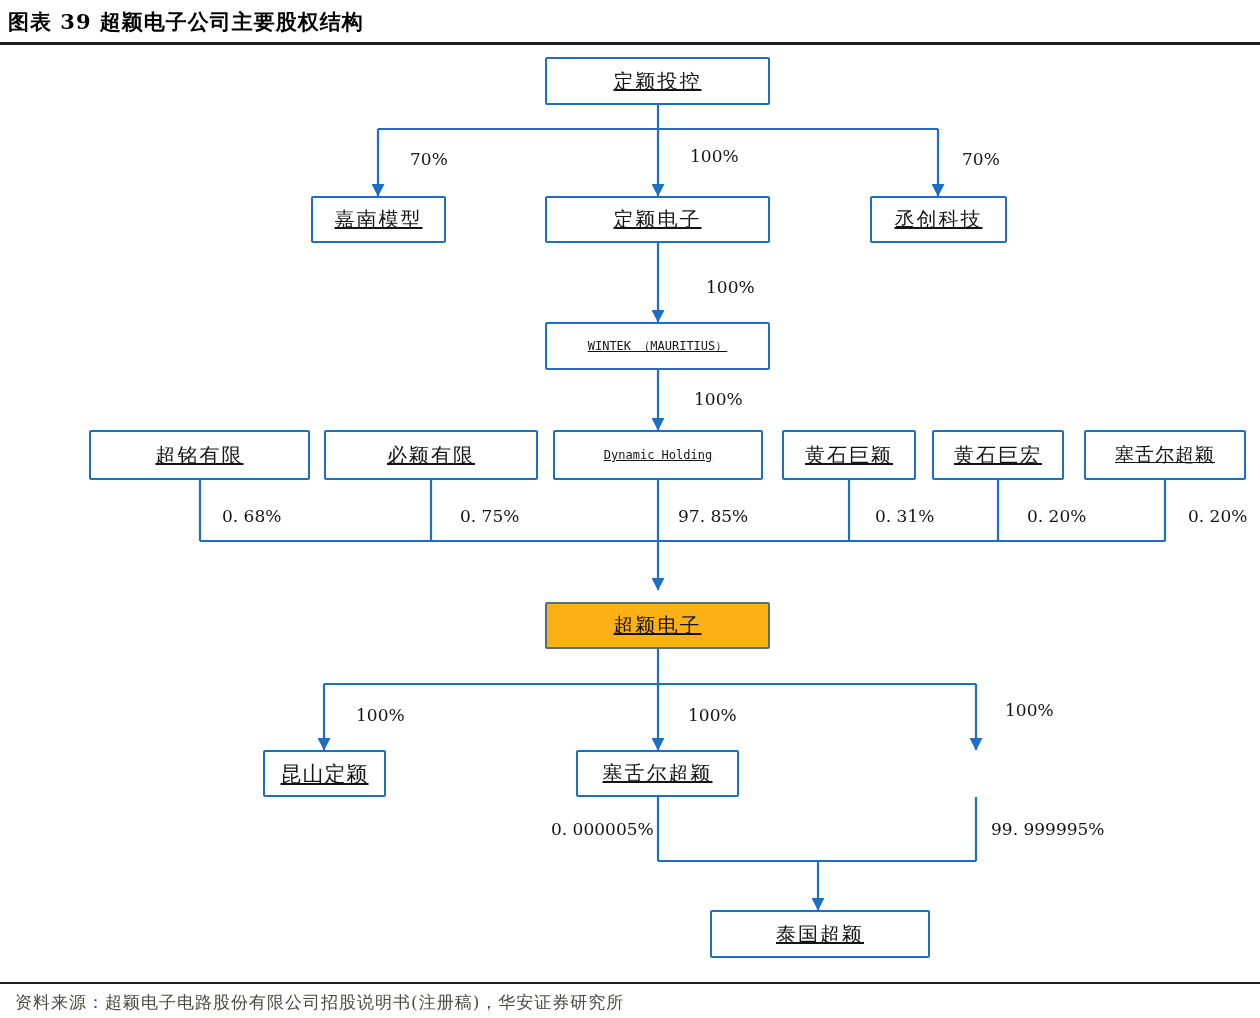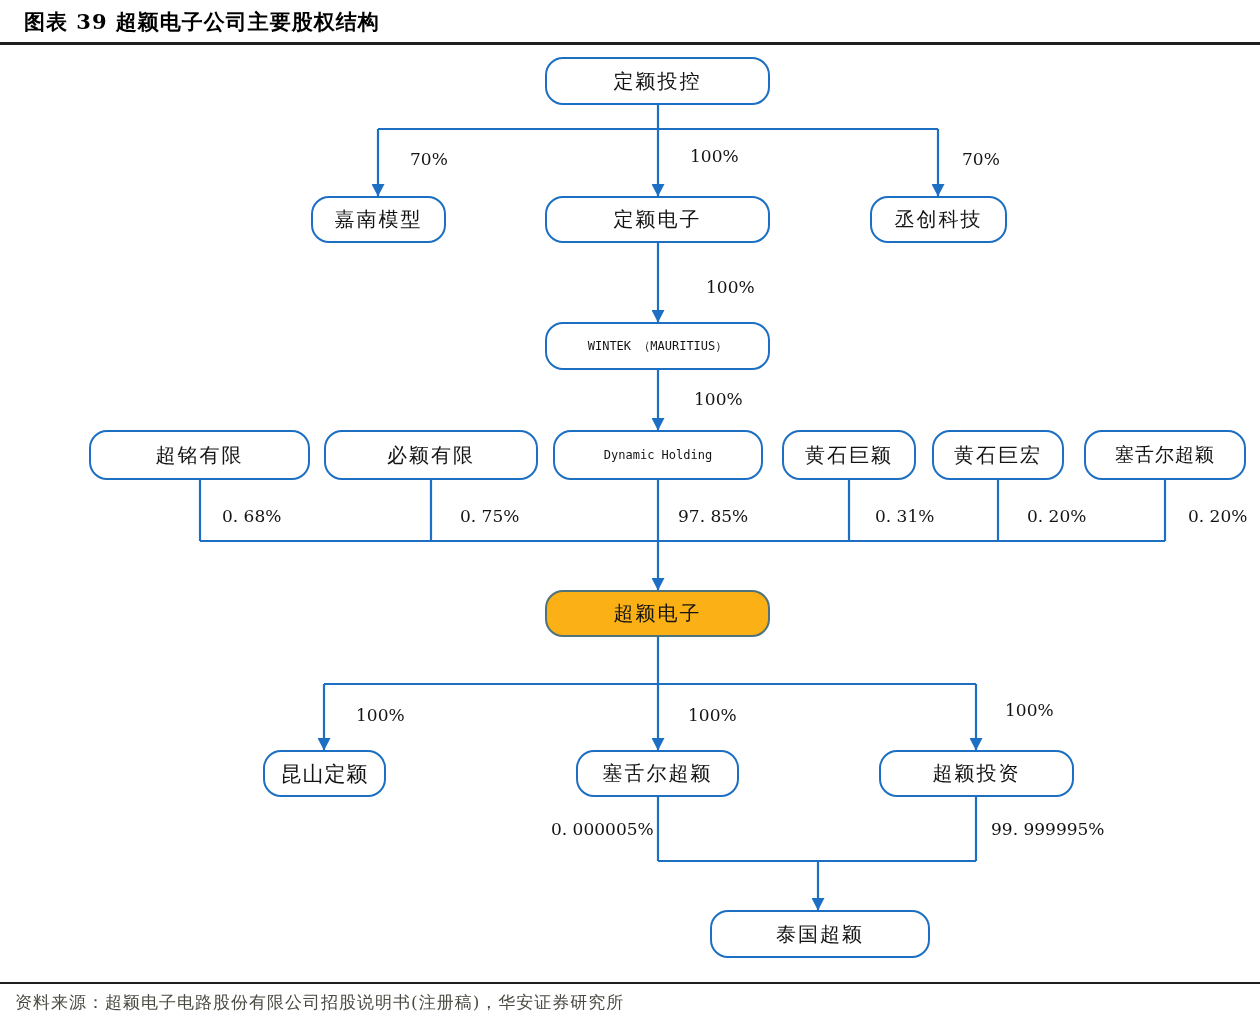--- a/index.html
+++ b/index.html
@@ -9,34 +9,34 @@
     --text-dark:#141414;
     --footer-gray:#4b4a42;
   }
   html,body{margin:0;padding:0;background:#ffffff;}
   .canvas{
     position:relative;width:1260px;height:1018px;background:#ffffff;
     font-family:"DejaVu Serif",serif;overflow:hidden;
   }
   .fig-title{
     position:absolute;left:8px;top:8px;font-size:21px;font-weight:bold;
-    color:#000;letter-spacing:1px;white-space:pre;margin-left:16px;
+    color:#000;letter-spacing:1px;white-space:pre;
   }
   .hrule{position:absolute;left:0;width:1260px;background:#1f1f1f;height:2px;}
   .hrule.top{top:42px;height:3px;}
   .hrule.bottom{top:982px;}
   .wires{position:absolute;left:0;top:0;pointer-events:none;}
   .node{
     position:absolute;box-sizing:border-box;background:#fff;
-    border:2.2px solid var(--line-blue);border-radius:18px;
+    border:2.2px solid var(--line-blue);border-radius:2px;
     display:flex;align-items:center;justify-content:center;
-    font-size:20px;color:var(--text-dark);letter-spacing:2px;white-space:pre;
+    font-size:20px;color:var(--text-dark);letter-spacing:2px;white-space:pre;text-decoration:underline;
   }
   .node.mono{font-family:"DejaVu Sans Mono",monospace;font-size:12px;letter-spacing:0;}
-  .node.highlight{background:var(--highlight-fill);border-color:var(--highlight-border);}
+  .node.highlight{background:var(--highlight-fill);border-color:var(--highlight-border);margin-top:12px;}
   .elabel{
     position:absolute;font-size:17px;color:var(--text-dark);white-space:pre;
     font-family:"DejaVu Serif",serif;
   }
   .footer-note{
     position:absolute;left:15px;top:991px;font-size:17px;color:var(--footer-gray);
     letter-spacing:1px;white-space:pre;
   }
 </style>
 </head>
@@ -89,21 +89,20 @@
   <div class="node" style="left:324px;top:430px;width:214px;height:50px">必颖有限</div>
   <div class="node mono" style="left:553px;top:430px;width:210px;height:50px">Dynamic Holding</div>
   <div class="node" style="left:932px;top:430px;width:132px;height:50px">黄石巨宏</div>
   <div class="node" style="left:782px;top:430px;width:134px;height:50px">黄石巨颖</div>
   <div class="node" style="left:1084px;top:430px;width:162px;height:50px;font-size:19px;letter-spacing:1px">塞舌尔超颖</div>
 
   <div class="node highlight" style="left:545px;top:590px;width:225px;height:47px">超颖电子</div>
 
   <div class="node" style="left:263px;top:750px;width:123px;height:47px;font-size:21px;letter-spacing:1px">昆山定颖</div>
   <div class="node" style="left:576px;top:750px;width:163px;height:47px">塞舌尔超颖</div>
-  <div class="node" style="left:879px;top:750px;width:195px;height:47px">超颖投资</div>
 
   <div class="node" style="left:710px;top:910px;width:220px;height:48px">泰国超颖</div>
 
   <div class="elabel" style="left:410px;top:149px">70%</div>
   <div class="elabel" style="left:690px;top:146px">100%</div>
   <div class="elabel" style="left:962px;top:149px">70%</div>
   <div class="elabel" style="left:706px;top:277px">100%</div>
   <div class="elabel" style="left:694px;top:389px">100%</div>
   <div class="elabel" style="left:222px;top:506px">0. 68%</div>
   <div class="elabel" style="left:460px;top:506px">0. 75%</div>

